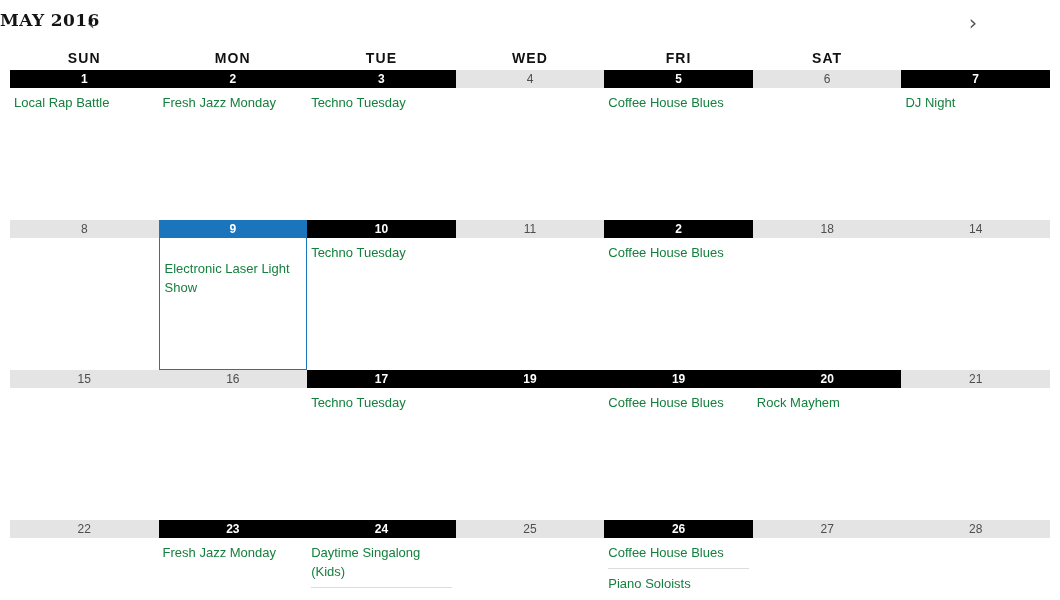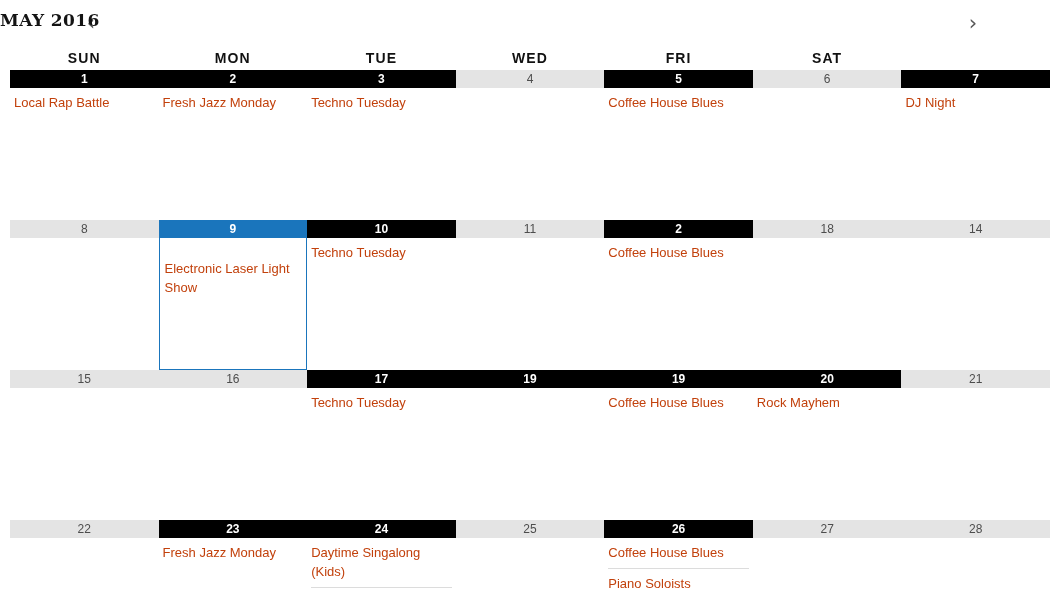--- a/index.html
+++ b/index.html
@@ -134,21 +134,21 @@
 
   .events {
     flex: 1 1 auto;
     padding: 0 4px;
     overflow: hidden;
   }
 
   .event {
     font-size: 13px;
     line-height: 19px;
-    color: #c2410c;
+    color: #15803d;
     padding: 5px 0 6px 0;
     border-bottom: 1px solid #dcdcdc;
     word-wrap: break-word;
     cursor: pointer;
   }
 
   .event:last-child {
     border-bottom: none;
   }
 

